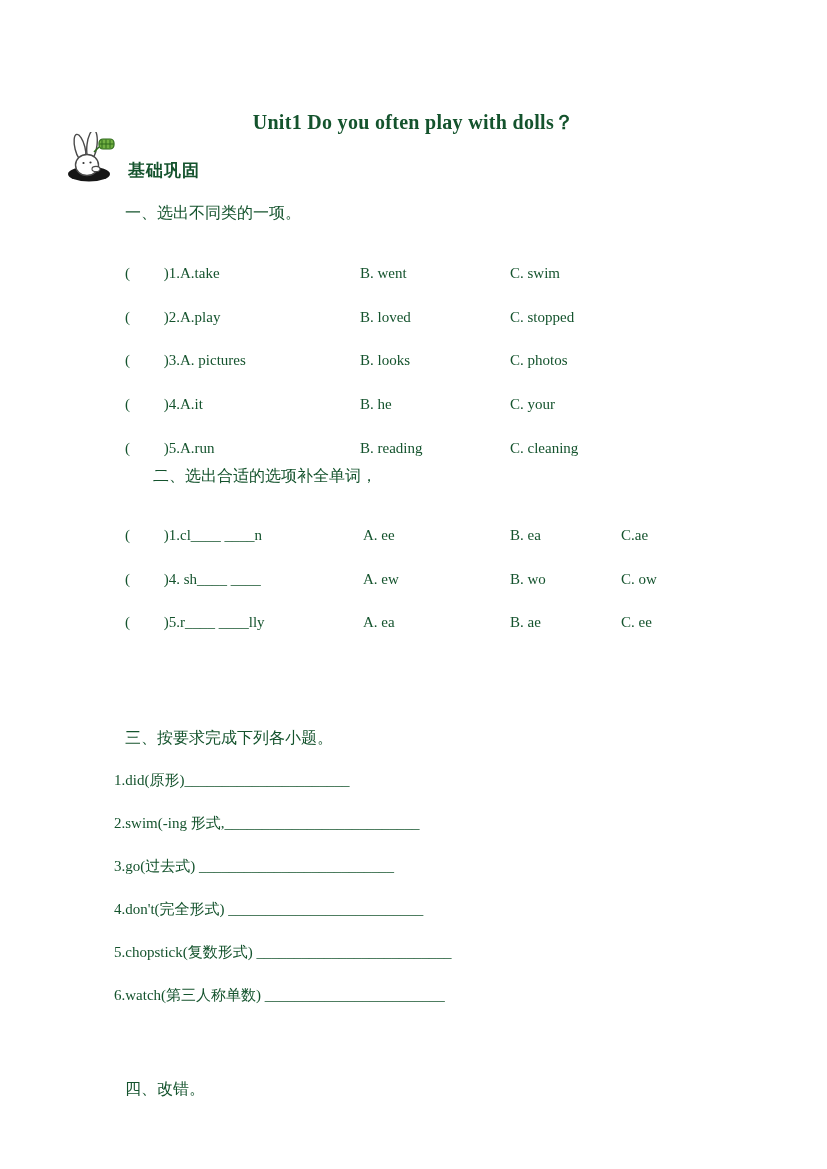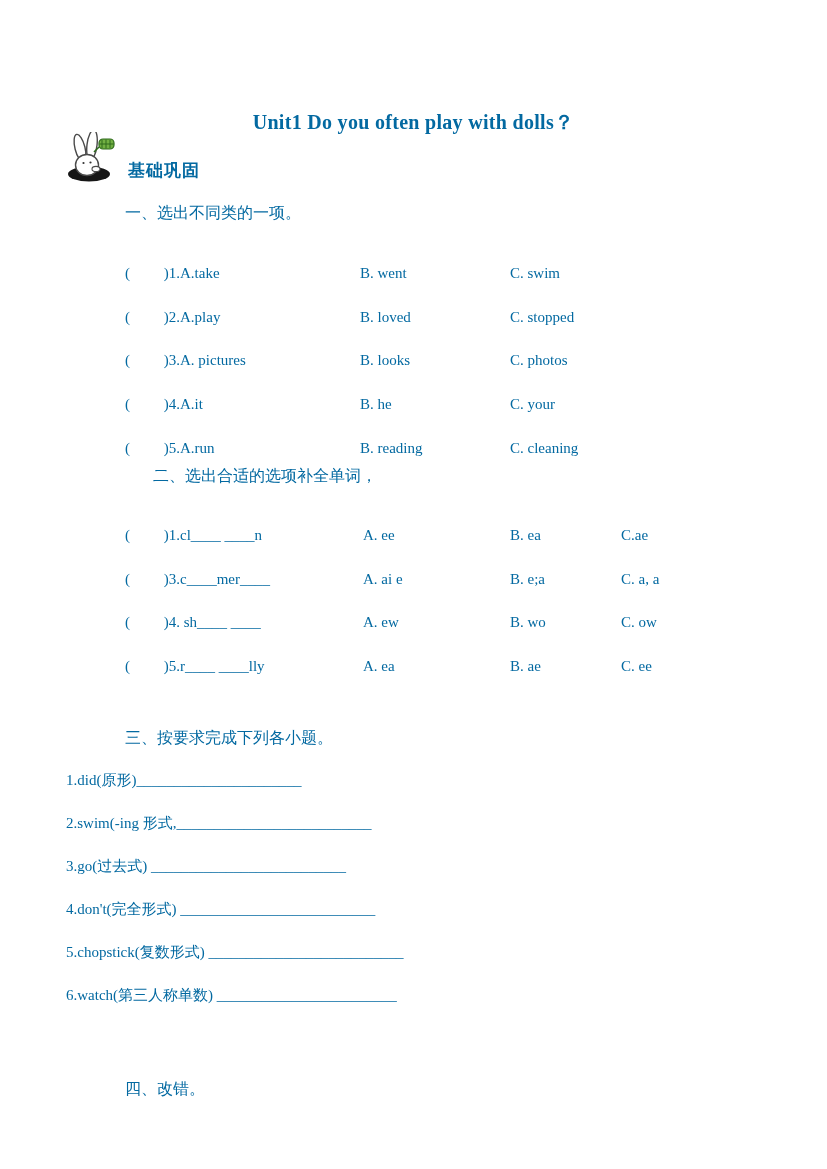--- a/index.html
+++ b/index.html
@@ -2,21 +2,21 @@
 <html><head>
 <meta charset="utf-8">
 <style>
   html, body { margin: 0; padding: 0; background: #ffffff; }
   .page {
     position: relative;
     width: 827px;
     height: 1169px;
     background: #ffffff;
     font-family: "Liberation Serif", serif;
-    color: #0369a1;
+    color: #14532d;
     overflow: hidden;
   }
   .title {
     position: absolute;
     top: 109px;
     left: 0;
     width: 100%;
     text-align: center;
     font-size: 20px;
     font-weight: bold;
@@ -61,21 +61,21 @@
   .c3 { left: 510px; }
   
   .d1 { left: 125px; }
   .d2 { left: 363px; }
   .d3 { left: 510px; }
   .d4 { left: 621px; }
 
   .item {
     position: relative;
     height: 43px;
-    margin-left: 66px;
+    margin-left: 114px;
     font-size: 15px;
     white-space: pre;
   }
 </style>
 </head>
 <body>
 
 <div class="page">
 
   <div class="title">Unit1 Do you often play with dolls？</div>
@@ -142,26 +142,20 @@
   <div class="heading h2">二、选出合适的选项补全单词，</div>
 
   <div class="sec sec2">
     <div class="row">
       <span class="cell d1">(         )1.cl____ ____n</span>
       <span class="cell d2">A. ee</span>
       <span class="cell d3">B. ea</span>
       <span class="cell d4">C.ae</span>
     </div>
     <div class="row">
-      <span class="cell d1">(         )3.c____mer____</span>
-      <span class="cell d2">A. ai e</span>
-      <span class="cell d3">B. e;a</span>
-      <span class="cell d4">C. a, a</span>
-    </div>
-    <div class="row">
       <span class="cell d1">(         )4. sh____ ____</span>
       <span class="cell d2">A. ew</span>
       <span class="cell d3">B. wo</span>
       <span class="cell d4">C. ow</span>
     </div>
     <div class="row">
       <span class="cell d1">(         )5.r____ ____lly</span>
       <span class="cell d2">A. ea</span>
       <span class="cell d3">B. ae</span>
       <span class="cell d4">C. ee</span>

